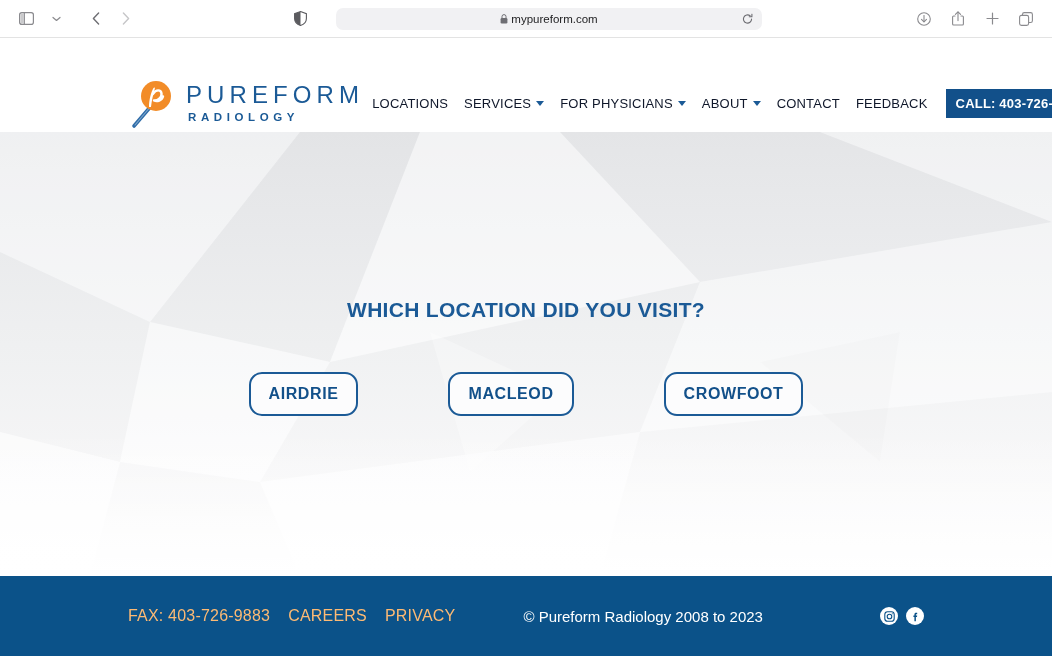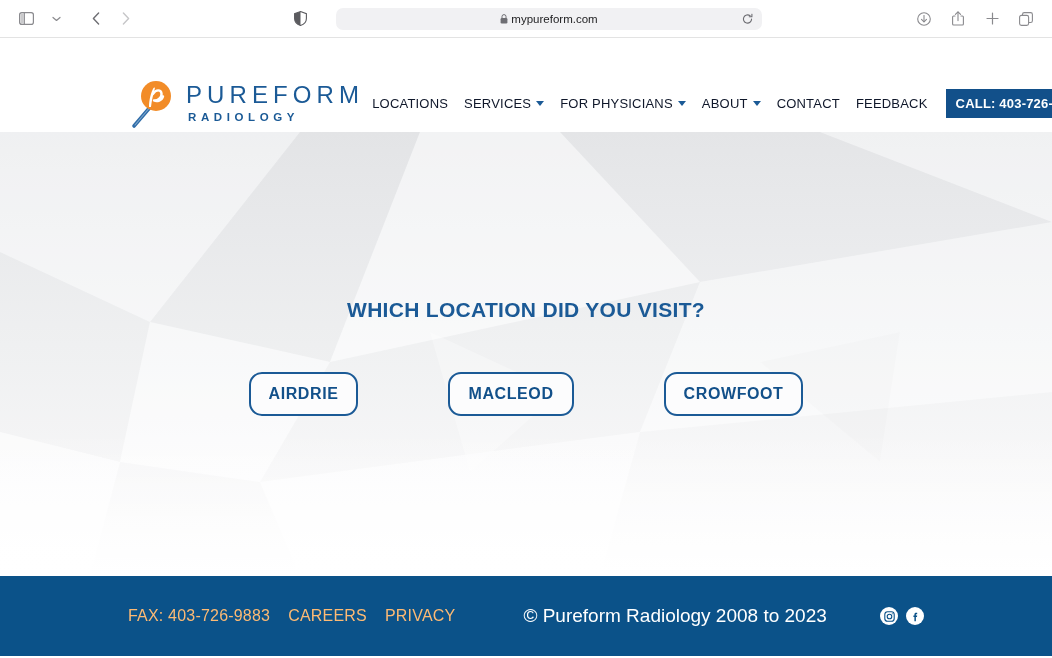--- a/index.html
+++ b/index.html
@@ -241,21 +241,21 @@
   }
   .footer-link {
     color: #fdba74;
     font-size: 16px;
     letter-spacing: 0.2px;
     cursor: pointer;
     white-space: nowrap;
   }
   .footer-copy {
     color: #ffffff;
-    font-size: 19px;
+    font-size: 15px;
     margin-left: 68px;
     white-space: nowrap;
   }
   .footer-social {
     margin-left: auto;
     display: flex;
     align-items: center;
     gap: 8px;
   }
   .social-icon {

